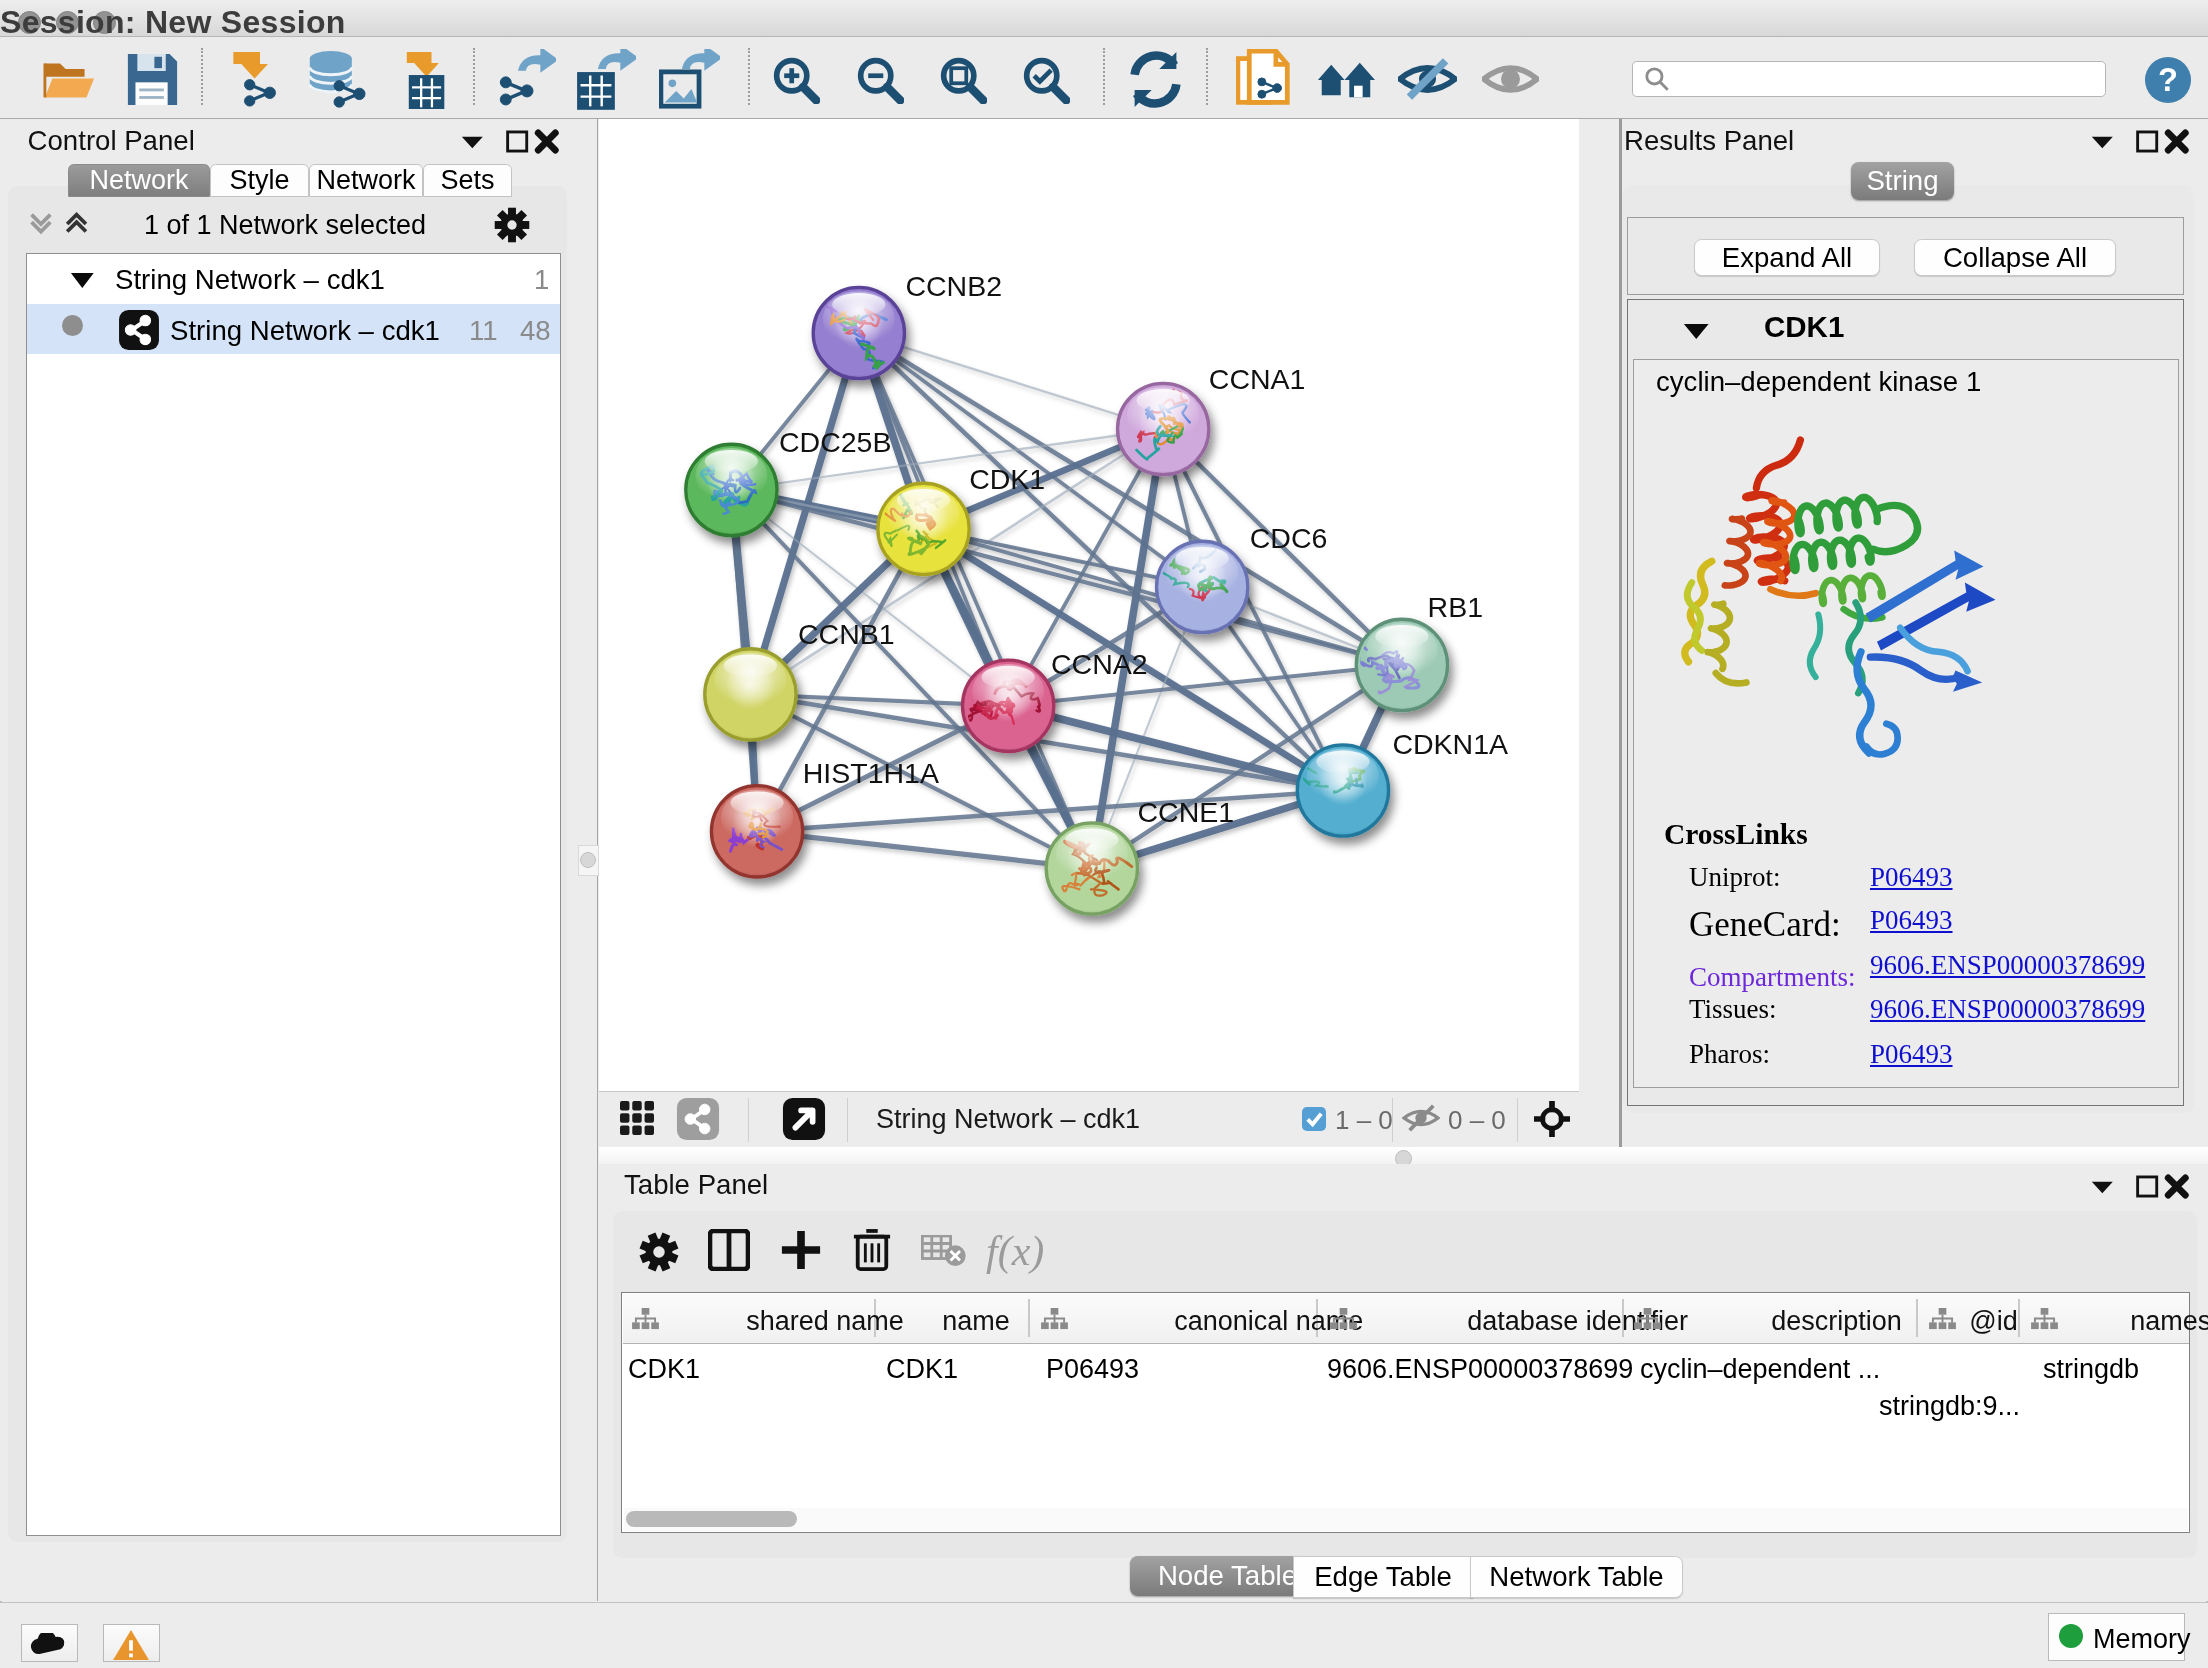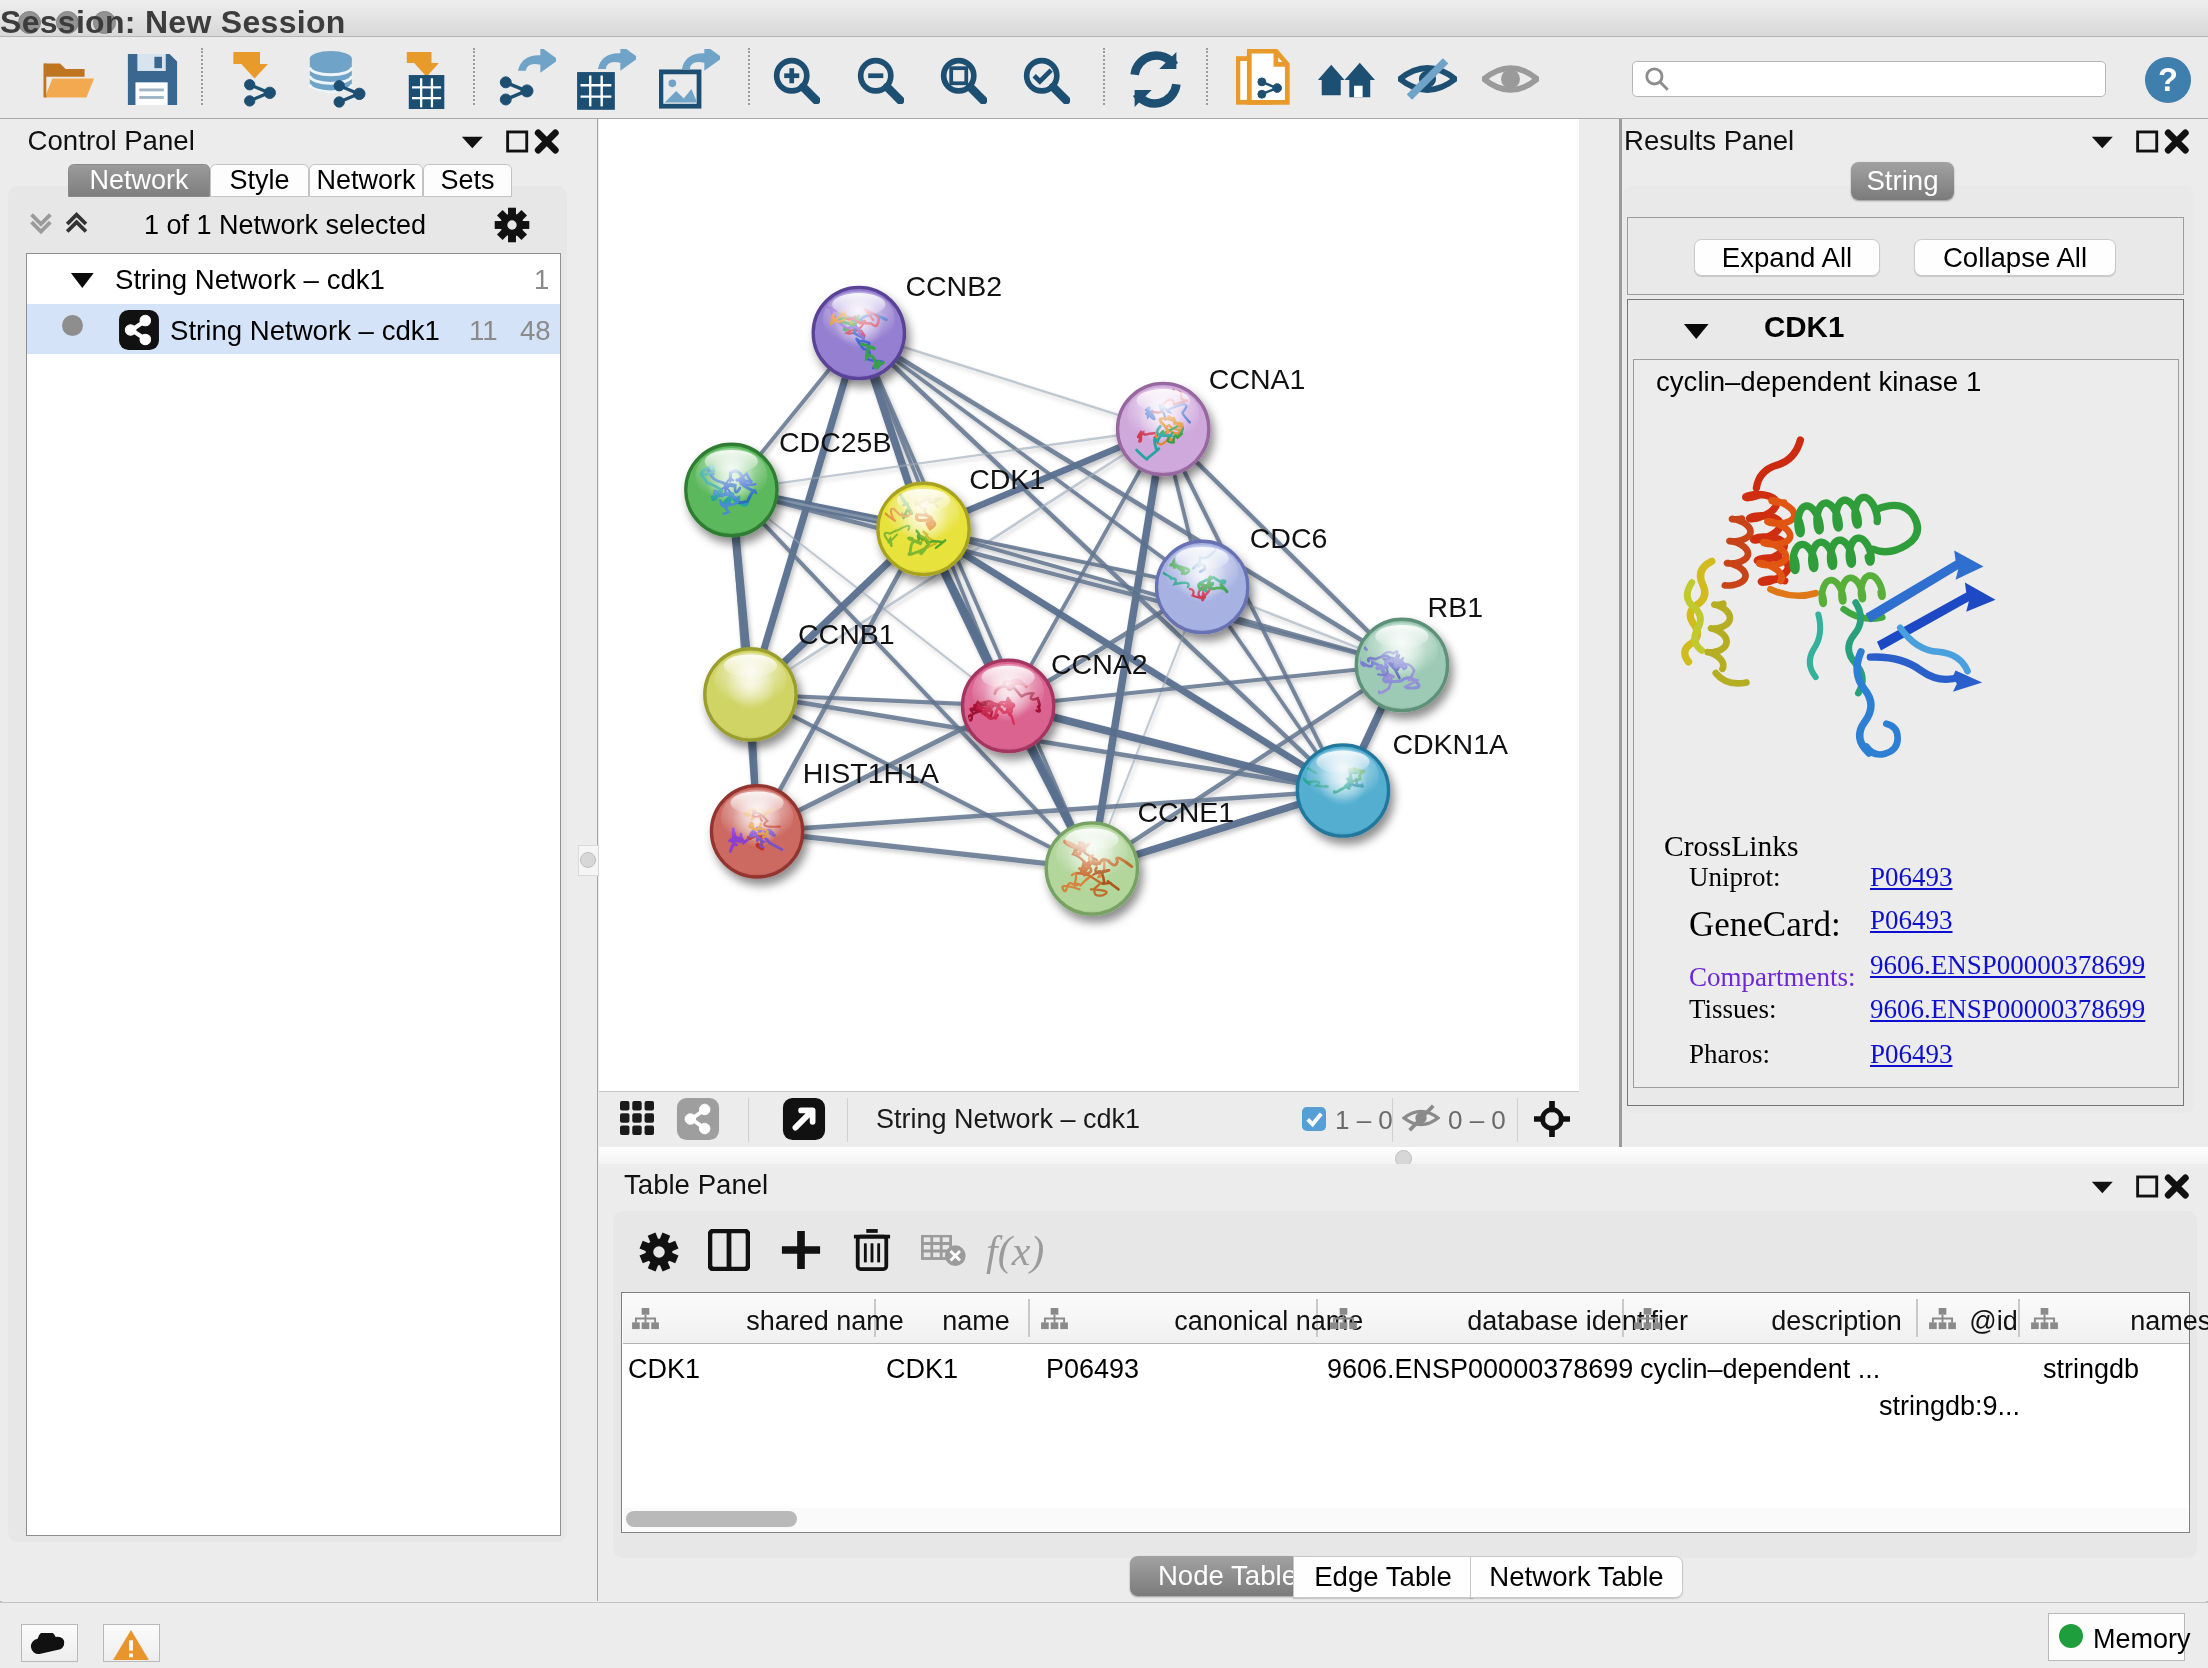--- a/index.html
+++ b/index.html
@@ -648,21 +648,21 @@
     <path d="M278 262 q16 26 -2 48 q-18 22 2 44 q18 20 4 44" fill="none" stroke="#28a07c" stroke-width="10.0" stroke-linecap="round"></path>
     <path d="M222 280 q8 30 -7 52 q-13 22 3 42" fill="none" stroke="#35b09a" stroke-width="9.0" stroke-linecap="round"></path>
     <path d="M300 292 L432 212 L428 228 L470 208 L426 184 L428 199 L293 279 z" fill="#2f6fd0"></path>
     <path d="M316 334 L448 260 L444 276 L488 258 L442 232 L444 247 L310 321 z" fill="#1d49c4"></path>
     <path d="M300 344 q46 -2 76 20 q28 20 58 10" fill="none" stroke="#2a5ecb" stroke-width="11.0" stroke-linecap="round"></path>
     <path d="M428 364 l40 18 l-44 14 l6 -12 l-7 -9 z" fill="#2a5ecb"></path>
     <path d="M286 336 q-14 32 5 56 q20 24 0 50 q-17 24 7 46" fill="none" stroke="#2d7fd4" stroke-width="11.0" stroke-linecap="round"></path>
     <path d="M294 478 q10 16 28 11 q20 -6 19 -24 q0 -17 -17 -21" fill="none" stroke="#2d7fd4" stroke-width="10.0" stroke-linecap="round"></path>
     <path d="M345 300 q24 34 57 36 q33 3 44 29" fill="none" stroke="#4aa0dc" stroke-width="10.0" stroke-linecap="round"></path>
   </svg>
-<div class="abs serif" style="left:1664px;top:818px;font-size:29.5px;font-weight:normal;color:#000;margin-top:12px;">CrossLinks</div>
+<div class="abs serif" style="left:1664px;top:818px;font-size:29.5px;font-weight:bold;color:#000;">CrossLinks</div>
 <div class="abs serif" style="left:1689px;top:862px;font-size:27px;color:#000;">Uniprot:</div>
 <div class="abs serif" style="left:1870px;top:862px;font-size:27px;"><a class="lnk">P06493</a></div>
 <div class="abs serif" style="left:1689px;top:905px;font-size:35px;color:#000;">GeneCard:</div>
 <div class="abs serif" style="left:1870px;top:905px;font-size:27px;"><a class="lnk">P06493</a></div>
 <div class="abs serif" style="left:1689px;top:962px;font-size:27px;color:#6d28d9;">Compartments:</div>
 <div class="abs serif" style="left:1870px;top:950px;font-size:27px;"><a class="lnk">9606.ENSP00000378699</a></div>
 <div class="abs serif" style="left:1689px;top:994px;font-size:27px;color:#000;">Tissues:</div>
 <div class="abs serif" style="left:1870px;top:994px;font-size:27px;"><a class="lnk">9606.ENSP00000378699</a></div>
 <div class="abs serif" style="left:1689px;top:1039px;font-size:27px;color:#000;">Pharos:</div>
 <div class="abs serif" style="left:1870px;top:1039px;font-size:27px;"><a class="lnk">P06493</a></div>

